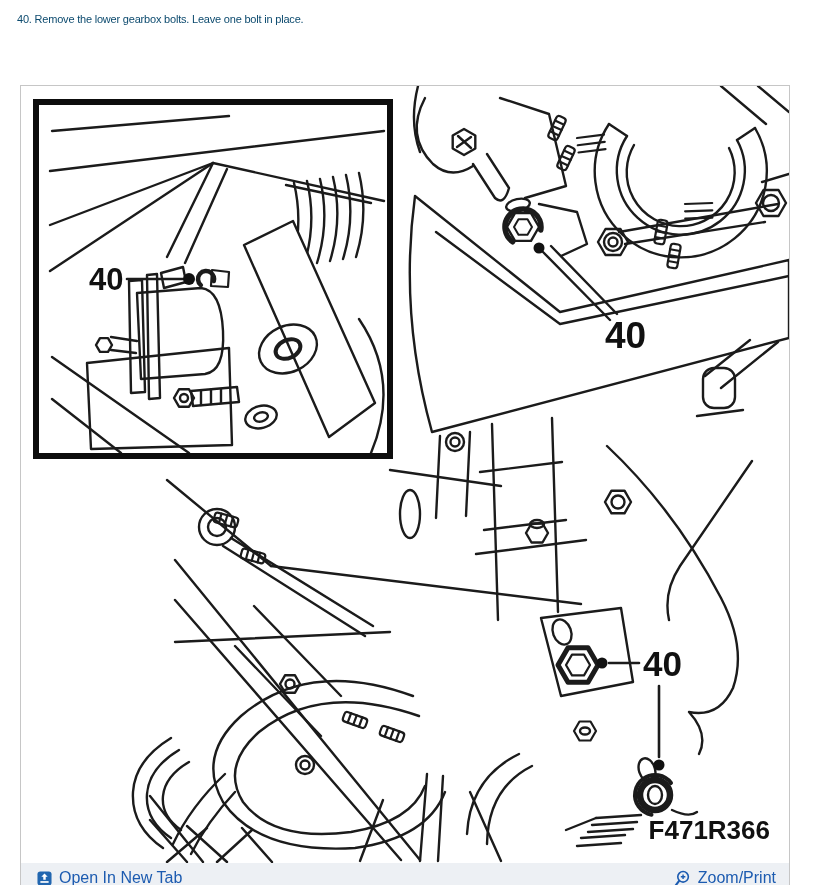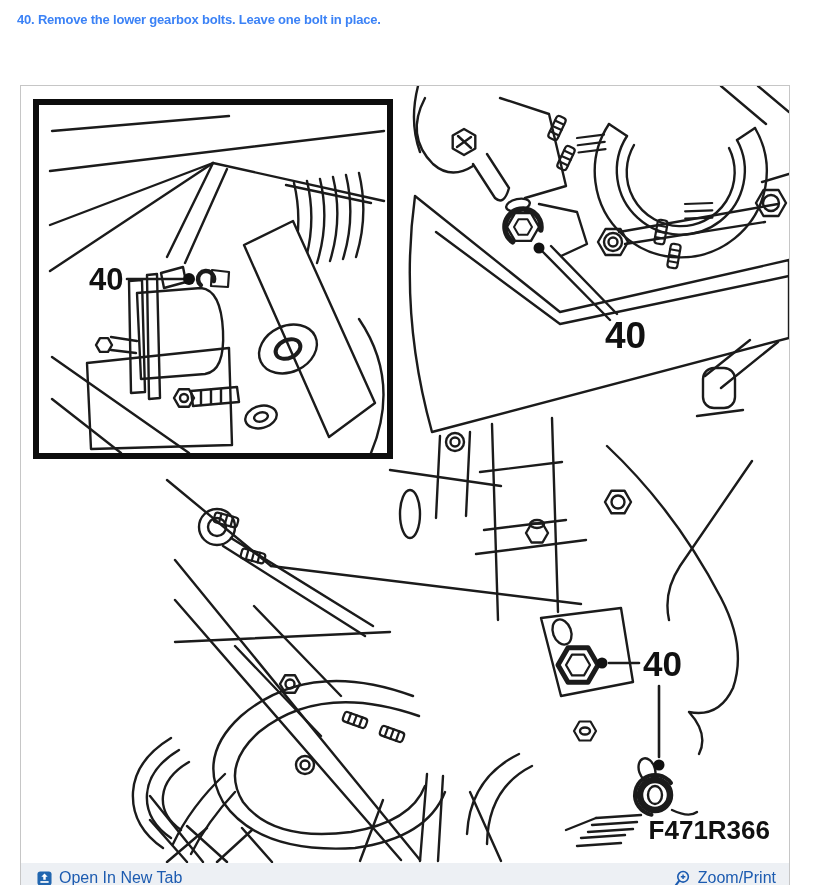--- a/index.html
+++ b/index.html
@@ -2,21 +2,21 @@
 <html><head>
 <meta charset="utf-8">
 <style>
   html,body{margin:0;padding:0;}
   body{
     width:839px;height:885px;overflow:hidden;position:relative;
     background:#ffffff;font-family:"Liberation Sans",sans-serif;
   }
   .instruction{
     position:absolute;left:17px;top:12px;width:760px;
-    font-size:13px;line-height:1.3;color:#3b82f6;letter-spacing:-0.2px;font-weight:bold;
+    font-size:11px;line-height:1.3;color:#0c4a6e;letter-spacing:-0.2px;
   }
   .figure-panel{
     position:absolute;left:20px;top:85px;width:768px;height:800px;
     border:1px solid #c6c6c6;background:#ffffff;box-sizing:content-box;
   }
   .main-art{position:absolute;left:0;top:0;z-index:1;}
   .inset-box{
     position:absolute;left:12px;top:13px;width:348px;height:348px;
     border:6px solid #0d0d0d;background:#ffffff;z-index:3;
   }

